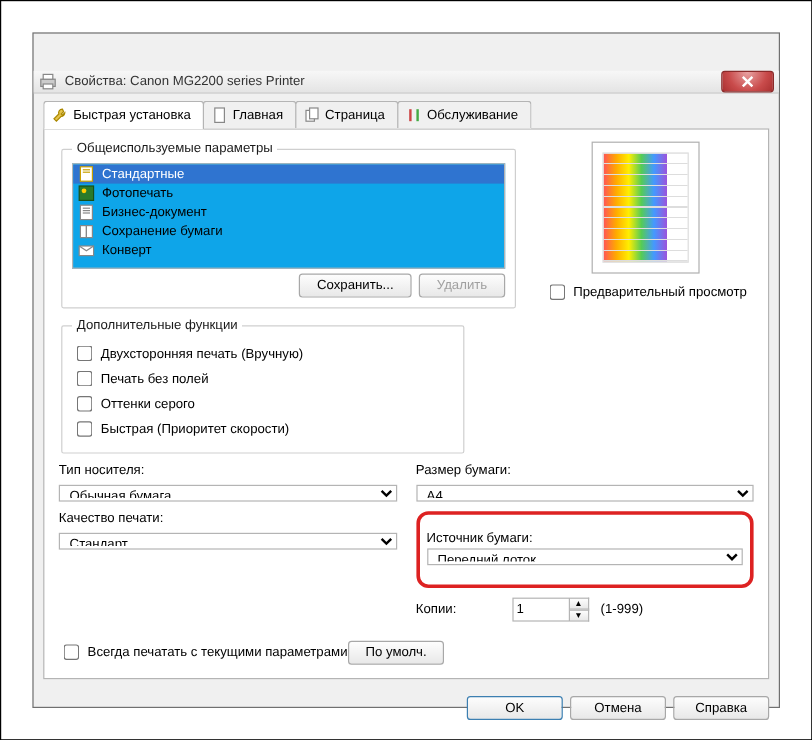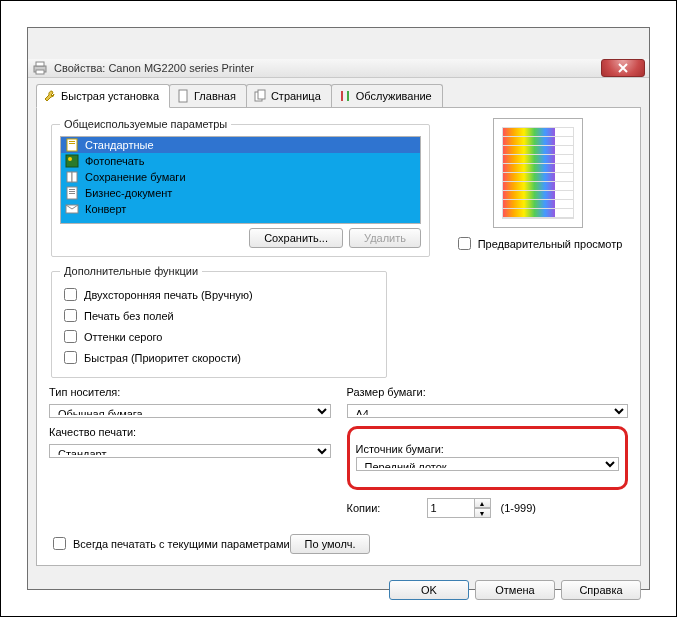--- a/index.html
+++ b/index.html
@@ -110,33 +110,33 @@
                 </div>
             <div class="li">
                   <span class="licon"><svg viewBox="0 0 14 14">
                       <rect x="1" y="1" width="12" height="12" fill="#2a7a2a" stroke="#185018"></rect>
                       <circle cx="5" cy="5" r="2" fill="#ffcc00"></circle>
                     </svg></span>
                   <span>Фотопечать</span>
                 </div>
             <div class="li">
                   <span class="licon"><svg viewBox="0 0 14 14">
-                      <rect x="2" y="2" width="5" height="10" fill="#fff" stroke="#888"></rect>
-                      <rect x="7" y="2" width="5" height="10" fill="#fff" stroke="#888"></rect>
-                    </svg></span>
-                  <span>Сохранение бумаги</span>
-                </div>
-            <div class="li">
-                  <span class="licon"><svg viewBox="0 0 14 14">
                       <rect x="2" y="1" width="10" height="12" fill="#fff" stroke="#888"></rect>
                       <rect x="4" y="3" width="6" height="1" fill="#888"></rect>
                       <rect x="4" y="5" width="6" height="1" fill="#888"></rect>
                       <rect x="4" y="7" width="6" height="1" fill="#888"></rect>
                     </svg></span>
                   <span>Бизнес-документ</span>
+                </div>
+            <div class="li">
+                  <span class="licon"><svg viewBox="0 0 14 14">
+                      <rect x="2" y="2" width="5" height="10" fill="#fff" stroke="#888"></rect>
+                      <rect x="7" y="2" width="5" height="10" fill="#fff" stroke="#888"></rect>
+                    </svg></span>
+                  <span>Сохранение бумаги</span>
                 </div>
             <div class="li">
                   <span class="licon"><svg viewBox="0 0 14 14">
                       <rect x="1" y="3" width="12" height="8" fill="#fff" stroke="#888"></rect>
                       <path d="M1 3l6 4 6-4" fill="none" stroke="#888"></path>
                     </svg></span>
                   <span>Конверт</span>
                 </div>
           </div>
           <div class="btnrow">

